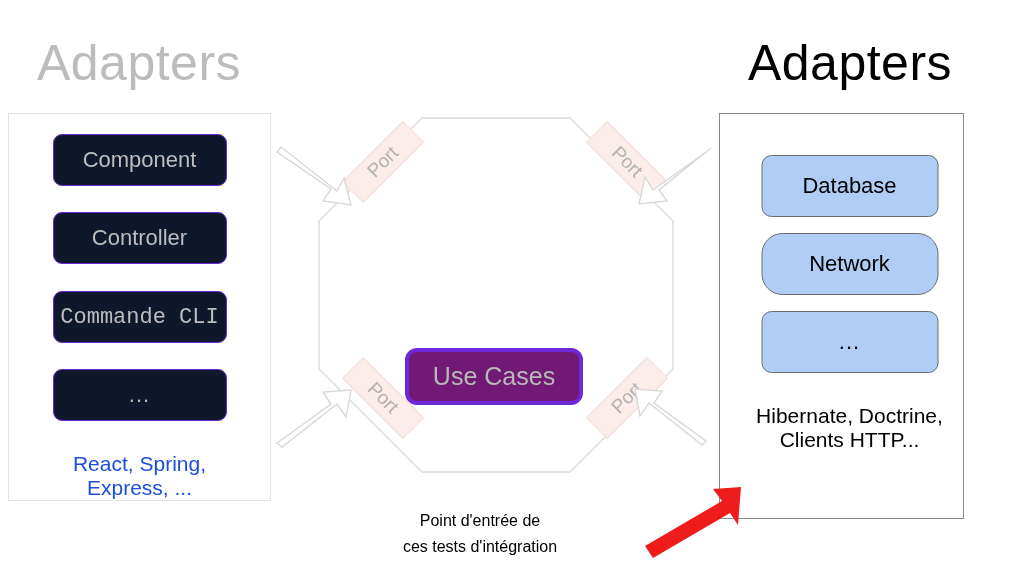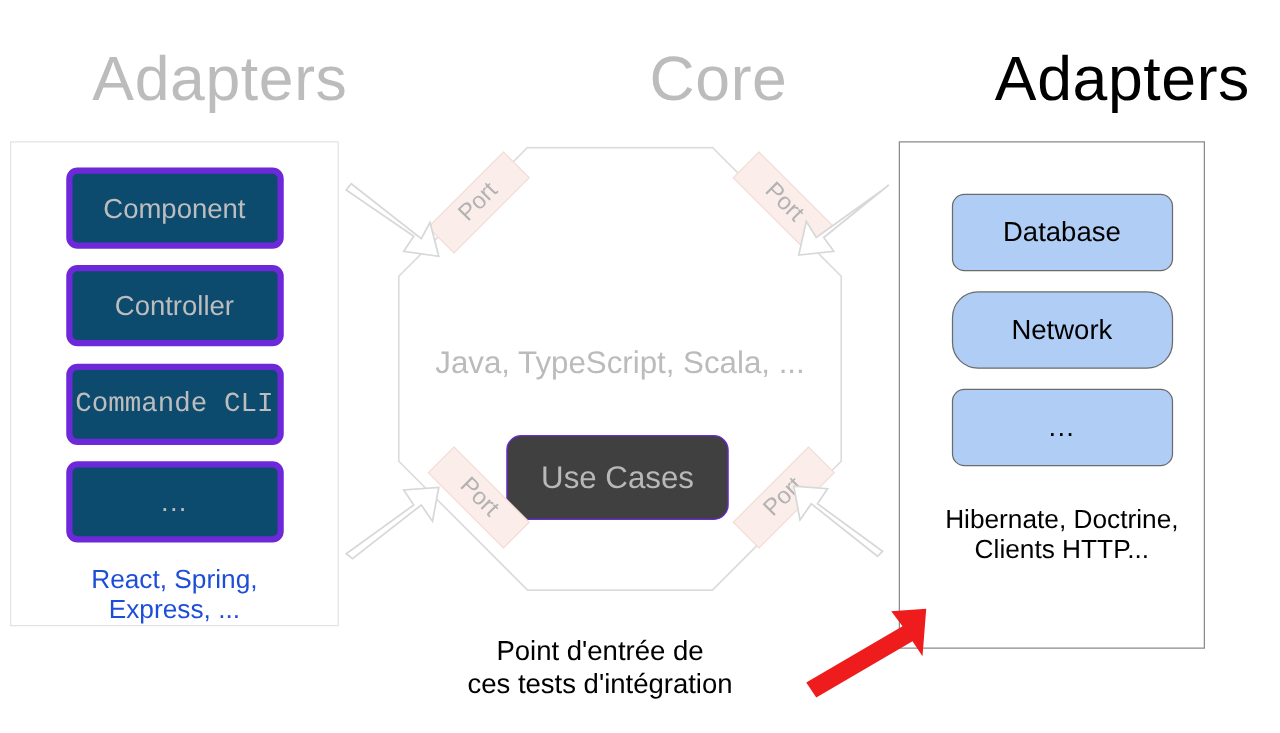--- a/index.html
+++ b/index.html
@@ -15,21 +15,21 @@
     position: relative;
     width: 1024px;
     height: 586px;
     background: #ffffff;
     overflow: hidden;
   }
 
   
   .col-title {
     position: absolute;
-    text-align: right;
+    text-align: center;
     font-size: 50px;
     line-height: 58px;
     letter-spacing: 0.5px;
     white-space: nowrap;
   }
   .col-title.faded { color: #bcbcbc; }
   .col-title.strong { color: #000000; }
 
   #title-left   { left: 0px;   top: 34px; width: 278px; }
   #title-core   { left: 360px; top: 34px; width: 270px; }
@@ -65,24 +65,24 @@
     left: 50%;
     transform: translateX(-50%);
     box-sizing: border-box;
     display: flex;
     align-items: center;
     justify-content: center;
     text-align: center;
   }
   .adapter-box.left-box {
     width: 174px;
-    height: 65px;
+    height: 52px;
     border-radius: 9px;
-    background: #0c4a6e;
-    border: 5px solid #6d28d9;
+    background: #0f172a;
+    border: 1px solid #6d28d9;
     color: #bdbdbd;
     font-size: 22px;
   }
   .adapter-box.right-box {
     width: 177px;
     height: 62px;
     border-radius: 10px;
     background: #b0cdf5;
     border: 1.3px solid #6b6b6b;
     color: #000000;
@@ -141,23 +141,23 @@
     border-radius: 12px;
   }
   #core-domain {
     left: 405px; top: 177px;
     width: 178px; height: 62px;
     background: #faf8e5;
     border: 1px solid #f0edcf;
   }
   #core-usecases {
     left: 405px; top: 348px;
-    width: 178px; height: 68px;
-    background: #404040;
-    border: 1px solid #6d28d9;
+    width: 178px; height: 57px;
+    background: #701a75;
+    border: 4px solid #6d28d9;
   }
   #core-langs {
     position: absolute;
     left: 312px; top: 276px;
     width: 368px;
     text-align: center;
     font-size: 25px;
     color: #bbbbbb;
     white-space: nowrap;
   }
@@ -189,54 +189,52 @@
     pointer-events: none;
   }
 
   
   #annotation {
     position: absolute;
     left: 330px;
     top: 508px;
     width: 300px;
     text-align: center;
-    font-size: 22px;
+    font-size: 16px;
     line-height: 26px;
     color: #000000;
     white-space: pre-line;
   }
 </style>
 </head>
 <body>
 
 <div id="canvas">
 
   <div class="col-title faded" id="title-left">Adapters</div>
-  <div class="col-title faded" id="title-core">Core</div>
   <div class="col-title strong" id="title-right">Adapters</div>
 
   <div class="panel" id="panel-left">
     <div class="panel-inner">
       <div class="adapter-box left-box" id="lbox0">Component</div>
       <div class="adapter-box left-box" id="lbox1">Controller</div>
       <div class="adapter-box left-box" id="lbox2">Commande CLI</div>
       <div class="adapter-box left-box dots" id="lbox3">...</div>
       <div class="panel-caption" id="cap-left">React, Spring,
 Express, ...</div>
     </div>
   </div>
 
   <div id="core-octagon">
     <svg width="356" height="356" viewBox="0 0 356 356" aria-hidden="true">
       <polygon points="104,1 252,1 355,104 355,252 252,355 104,355 1,252 1,104" fill="#ffffff" stroke="#dcdcdc" stroke-width="1.4"></polygon>
     </svg>
   </div>
 
 
-  <div id="core-langs">Java, TypeScript, Scala, ...</div>
 
   <div class="core-box" id="core-usecases">Use Cases</div>
 
   <div class="port" id="port-tl">Port</div>
   <div class="port" id="port-tr">Port</div>
   <div class="port" id="port-bl">Port</div>
   <div class="port" id="port-br">Port</div>
 
   <div class="panel" id="panel-right">
     <div class="panel-inner">

